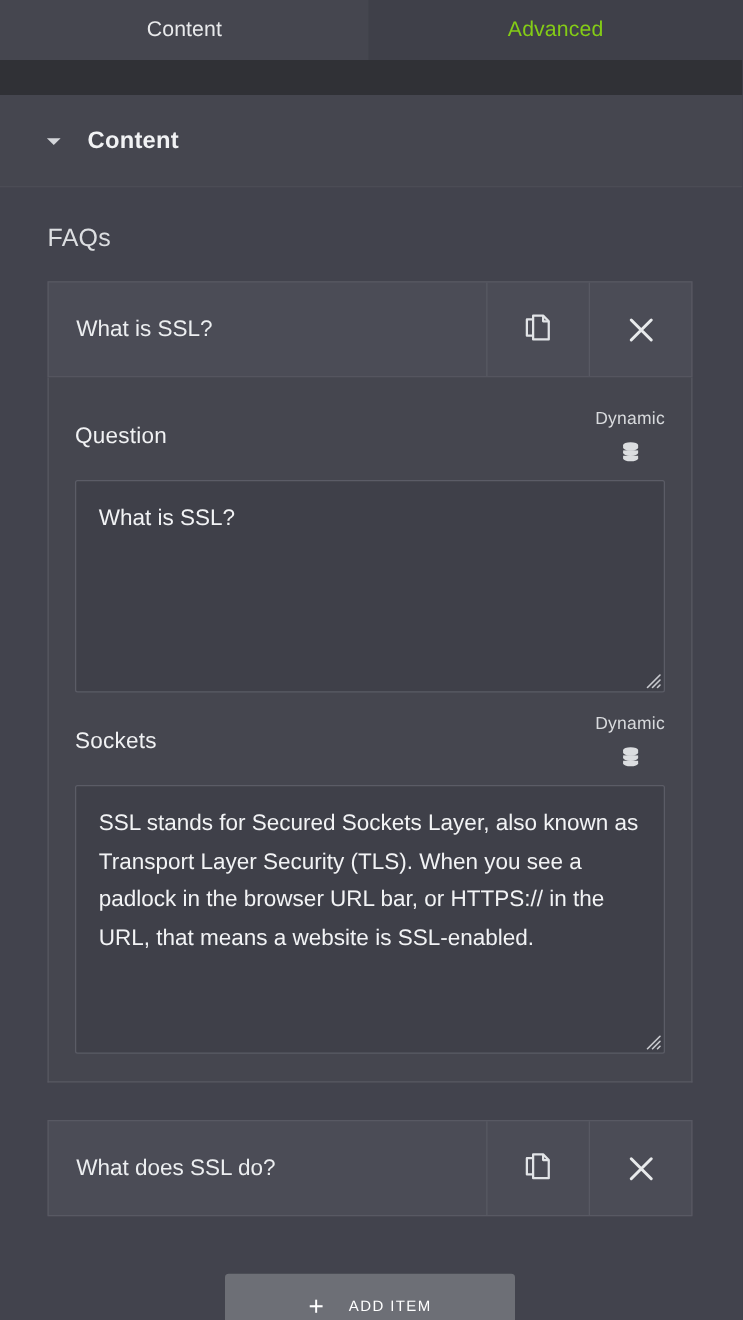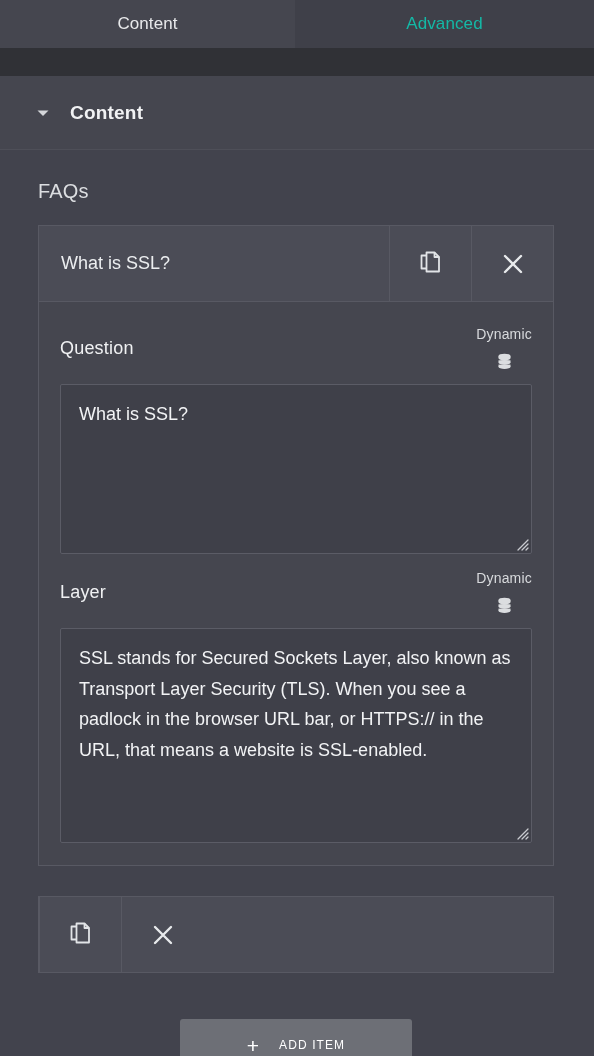--- a/index.html
+++ b/index.html
@@ -42,21 +42,21 @@
   .tab.active::after {
     content: "";
     position: absolute;
     left: 0; right: 0; bottom: -4px;
     height: 4px;
     background: #71d7f7;
   }
   .tab.inactive {
     flex: 1 1 auto;
     background: #3f4049;
-    color: #14b8a6;
+    color: #84cc16;
   }
 
   
   .tab-underline-gap {
     height: 4px;
     background: #303136;
     position: relative;
     z-index: 0;
   }
   .dark-strip {
@@ -310,21 +310,21 @@
             <span class="resize-grip">
               <svg width="16" height="16" viewBox="0 0 16 16" aria-hidden="true">
                 <path d="M15 5 L5 15 M15 9 L9 15 M15 13 L13 15" stroke="#c9cbd0" stroke-width="1.3" stroke-linecap="round"></path>
               </svg>
             </span>
           </div>
         </div>
 
         <div class="control">
           <div class="control-head">
-            <span class="control-title">Layer</span>
+            <span class="control-title">Sockets</span>
             <span class="dynamic-tag">
               <span class="dyn-label">Dynamic</span>
               <span>
                 <svg width="15" height="17" viewBox="0 0 15 17" aria-hidden="true">
                   <ellipse cx="7.5" cy="3" rx="6" ry="2.3" fill="#dbdde0"></ellipse>
                   <rect x="1.5" y="3" width="12" height="2.1" fill="#dbdde0"></rect>
                   <ellipse cx="7.5" cy="5.1" rx="6" ry="2.3" fill="#dbdde0"></ellipse>
                   <rect x="1.5" y="7.3" width="12" height="2.1" fill="#dbdde0"></rect>
                   <ellipse cx="7.5" cy="9.4" rx="6" ry="2.3" fill="#dbdde0"></ellipse>
                   <rect x="1.5" y="11.6" width="12" height="2.1" fill="#dbdde0"></rect>
@@ -343,20 +343,21 @@
           </div>
         </div>
 
       </div>
     </div>
 
     <div class="spacer-between"></div>
 
     <div class="repeater-item">
       <div class="repeater-row">
+        <div class="rr-title">What does SSL do?</div>
         <div class="rr-btn">
           <svg width="24" height="26" viewBox="0 0 24 26" aria-hidden="true">
             <path d="M2.5 4.5 h9 v13 h-9 z" fill="none" stroke="#e2e4e7" stroke-width="1.8" stroke-linejoin="round"></path>
             <path d="M7.5 1.5 h8 l4.5 4.5 v14.5 h-12.5 z" fill="#4b4c56" stroke="#e2e4e7" stroke-width="1.8" stroke-linejoin="round"></path>
             <path d="M15.5 1.5 v4.5 h4.5" fill="none" stroke="#e2e4e7" stroke-width="1.8" stroke-linejoin="round"></path>
           </svg>
         </div>
         <div class="rr-btn">
           <svg width="22" height="22" viewBox="0 0 22 22" aria-hidden="true">
             <path d="M3 3 L19 19 M19 3 L3 19" stroke="#e8eaec" stroke-width="2.4" stroke-linecap="round"></path>

